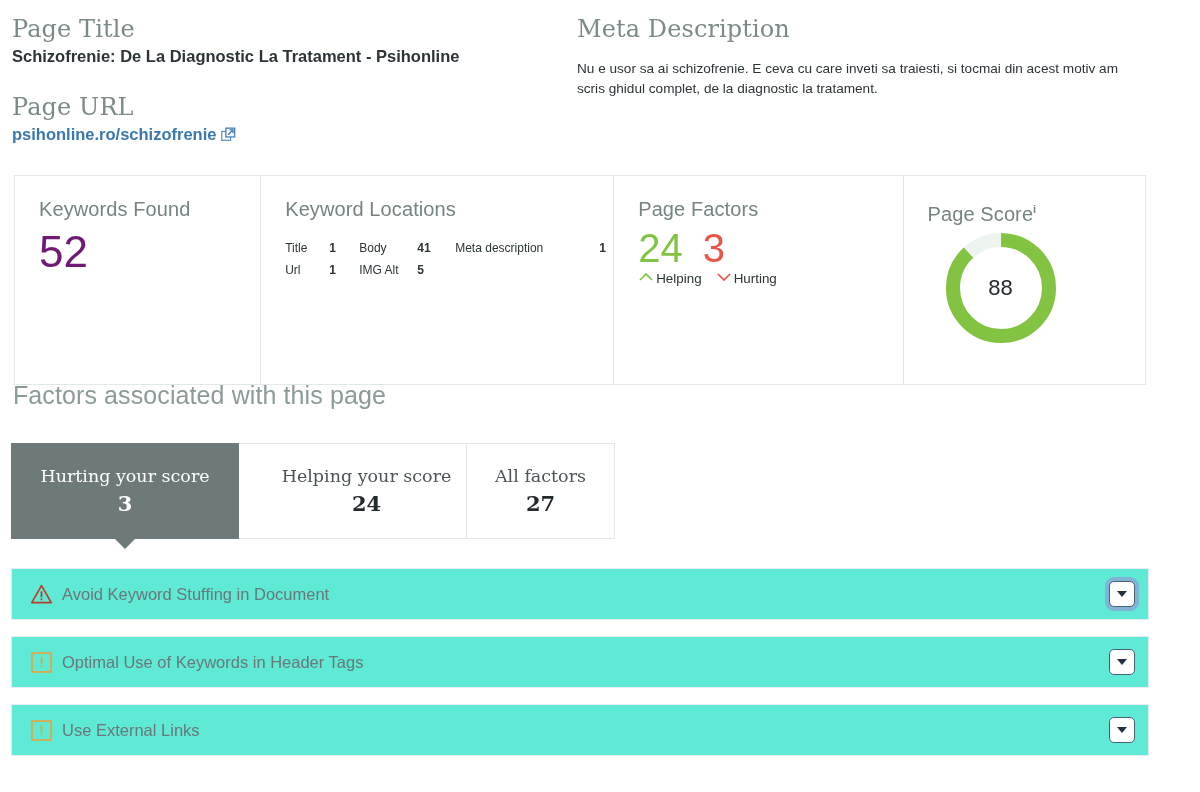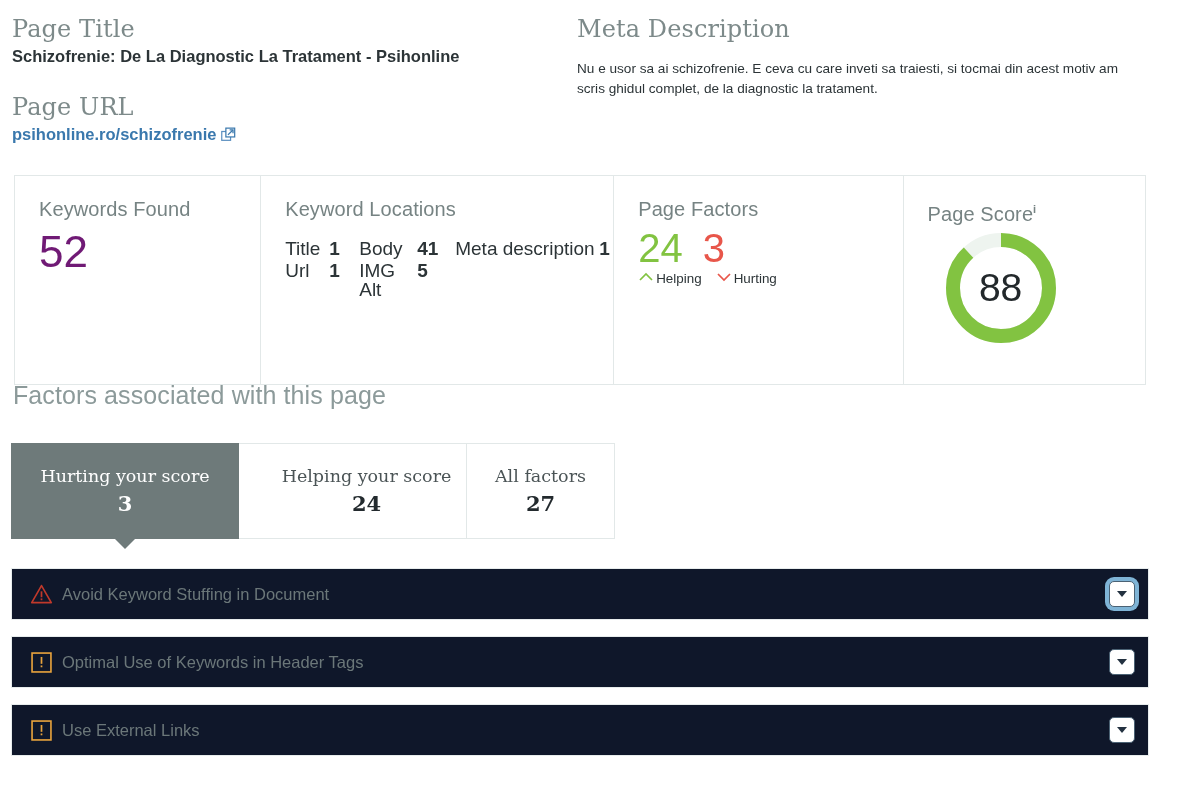--- a/index.html
+++ b/index.html
@@ -67,40 +67,40 @@
   .big-num {
     font-size: 44px; color: #701a75; font-weight: 400; line-height: 56px; margin-top: 2px;
   }
 
   
   .kw-grid {
     margin-top: 17px;
     display: grid;
     grid-template-columns: 44px 30px 58px 38px auto 14px;
     row-gap: 3px;
-    font-size: 19px;
+    font-size: 12px;
     color: #2c3437;
     line-height: 19px;
   }
   .kw-grid .b { font-weight: 700; }
 
   
   .pf-nums { display: flex; align-items: flex-end; gap: 20px; margin-top: 0px; }
   .pf-num { font-size: 40px; line-height: 52px; font-weight: 400; }
   .pf-green { color: #82c341; }
   .pf-red   { color: #e8564a; }
   .pf-legend { display: flex; gap: 14px; margin-top: -4px; align-items: center; }
   .pf-leg { display: flex; align-items: center; gap: 2px; font-size: 13.4px; color: #2c3437; }
 
   
   .donut-wrap { position: absolute; left: 37px; top: 52px; width: 120px; height: 120px; }
   .donut-num {
     position: absolute; left: 0; top: 0; width: 120px; height: 120px;
     display: flex; align-items: center; justify-content: center;
-    font-size: 39px; color: #22282b; font-weight: 400;
+    font-size: 22px; color: #22282b; font-weight: 400;
   }
 
   
   .sec-head {
     position: absolute; left: 13px; top: 378px;
     font-size: 25px; color: #8c9a9a; font-weight: 400; line-height: 34px;
     letter-spacing: .1px;
   }
 
   
@@ -132,21 +132,21 @@
   }
   .tab-1 { width: 228px; }
   .tab-2 { width: 228px; padding-left: 28px; }
   .tab-3 { width: 148px; }
 
   
   .rows { position: absolute; left: 11px; top: 568px; width: 1138px; }
   .row {
     height: 52px;
     border: 1px solid #e7ecec;
-    background: #0f172a;
+    background: #5eead4;
     display: flex; align-items: center;
     padding: 0 13px 0 17px;
     margin-bottom: 16px;
     cursor: pointer;
   }
   .row-ico { width: 24px; height: 24px; flex: 0 0 24px; margin-right: 9px; display:flex; align-items:center; justify-content:center;}
   .row-lbl { font-size: 16.5px; color: #6b7779; font-weight: 400; flex: 1 1 auto; }
   .exp-btn {
     width: 26px; height: 26px; border-radius: 5px;
     border: 1.4px solid #4b6274; background: #fff;

